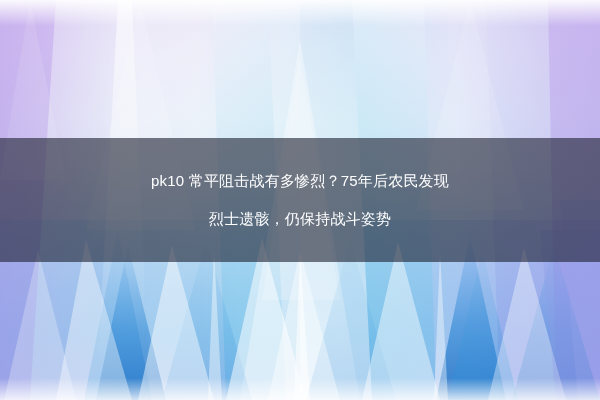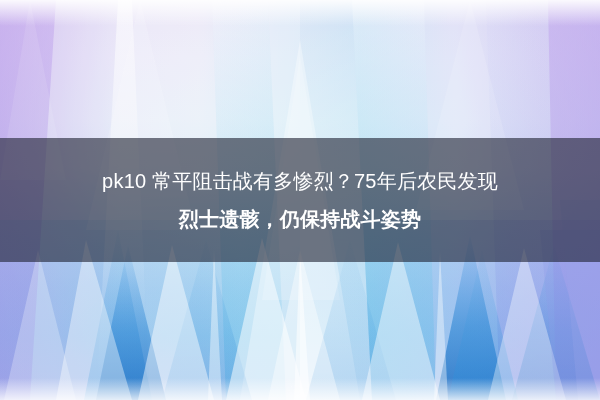--- a/index.html
+++ b/index.html
@@ -81,21 +81,21 @@
     left: 0;
     width: 600px;
     background: rgba(28,32,48,0.60);
     display: flex;
     flex-direction: column;
     align-items: center;
     justify-content: center;
   }
   .caption-line {
     color: #ffffff;
-    font-size: 20px;
+    font-size: 15px;
     line-height: 38px;
     letter-spacing: 0.2px;
     white-space: nowrap;
     text-align: center;
   }
 
   
   .watermark {
     position: absolute;
     left: 0; right: 0;
@@ -194,18 +194,18 @@
         <polygon points="560,200 600,200 600,400 578,400" fill="#9aa4ea" opacity="0.28"></polygon>
       </g>
     </svg>
   </div>
 
   <div class="edge-top"></div>
   <div class="edge-bottom"></div>
 
   <div class="caption-band" id="caption-band" style="top: 138px; height: 124px; background: rgba(28, 32, 48, 0.6);">
     <div class="caption-line" style="color: rgb(255, 255, 255);">pk10 常平阻击战有多惨烈？75年后农民发现</div>
-    <div class="caption-line" style="color: rgb(255, 255, 255); font-weight: bold;">烈士遗骸，仍保持战斗姿势</div>
+    <div class="caption-line" style="color: rgb(255, 255, 255);">烈士遗骸，仍保持战斗姿势</div>
   </div>
 
   <div class="watermark">· · ·</div>
 
 </div>
 
 </body></html>

